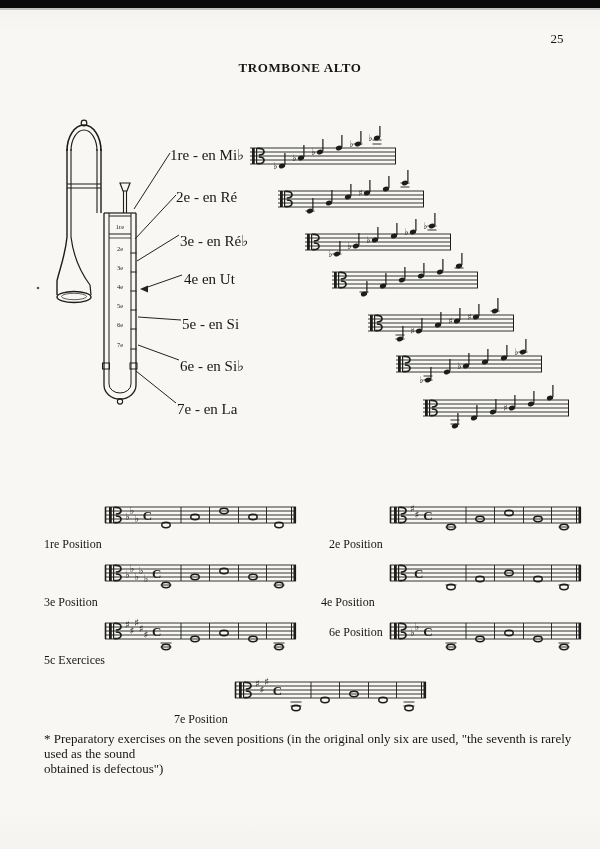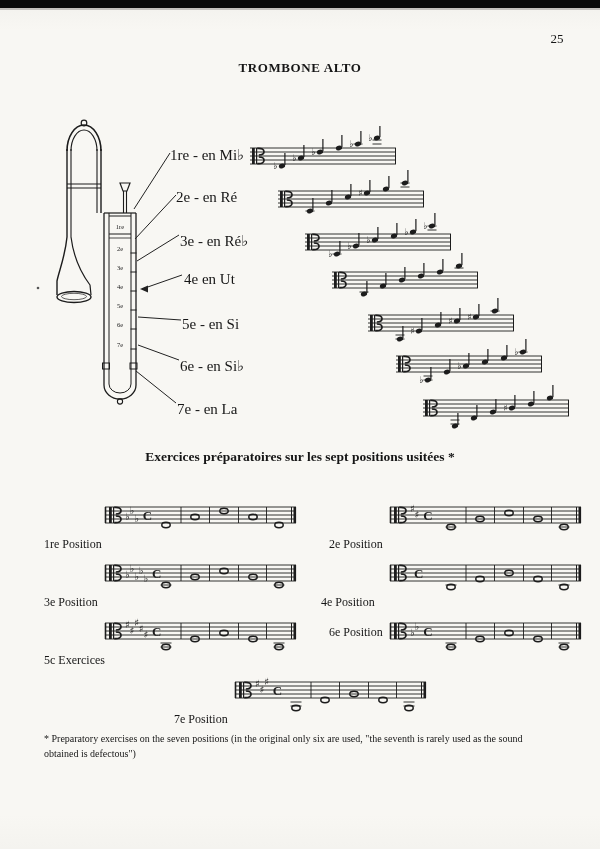--- a/index.html
+++ b/index.html
@@ -10,21 +10,21 @@
   .topbar-fuzz{position:absolute;left:0;top:8px;width:600px;height:2px;background:#9a9893;opacity:.55;}
   .pagenum{position:absolute;left:540px;top:31px;width:34px;text-align:center;font-size:13px;}
   .title{position:absolute;left:0;top:60px;width:600px;text-align:center;font-weight:bold;
          font-size:13px;letter-spacing:.6px;}
   .heading{position:absolute;left:0;top:449px;width:600px;text-align:center;font-weight:bold;font-size:13.5px;}
   .plabel{position:absolute;font-size:15px;white-space:nowrap;}
   .mstaff{position:absolute;width:152px;height:52px;}
   .exlabel{position:absolute;font-size:12px;white-space:nowrap;margin-top:28px;}
   .exstaff{position:absolute;width:195px;height:48px;}
   .tromb{position:absolute;left:30px;top:105px;}
-  .footnote{position:absolute;left:44px;top:731px;width:528px;font-size:10px;line-height:15px;}
+  .footnote{position:absolute;left:44px;top:731px;width:528px;font-size:13px;line-height:15px;}
   svg text{user-select:none;}
 </style>
 </head>
 <body>
 
 <div id="page">
 
   <div class="topbar"></div>
   <div class="topbar-fuzz"></div>
 
@@ -304,21 +304,20 @@
         <line x1="74.9" y1="33" x2="74.9" y2="21" stroke="#1c1c1c" stroke-width="1.2"></line>
         <ellipse cx="91" cy="30" rx="3.2" ry="2.3" fill="#1c1c1c" transform="rotate(-18 91 30)"></ellipse>
         <line x1="93.9" y1="29" x2="93.9" y2="17" stroke="#1c1c1c" stroke-width="1.2"></line>
         <text x="82.2" y="33.2" font-size="9" fill="#1c1c1c" font-family="DejaVu Sans, sans-serif">♯</text>
         <ellipse cx="110" cy="26" rx="3.2" ry="2.3" fill="#1c1c1c" transform="rotate(-18 110 26)"></ellipse>
         <line x1="112.9" y1="25" x2="112.9" y2="13" stroke="#1c1c1c" stroke-width="1.2"></line>
         <ellipse cx="129" cy="20" rx="3.2" ry="2.3" fill="#1c1c1c" transform="rotate(-18 129 20)"></ellipse>
         <line x1="131.9" y1="19" x2="131.9" y2="7" stroke="#1c1c1c" stroke-width="1.2"></line>
       </svg></div>
 
-  <div class="heading">Exercices préparatoires sur les sept positions usitées *</div>
 
   <div class="exlabel" style="left:44px;top:509px">1re Position</div>
   <div class="exstaff" style="left:103px;top:495px"><svg width="195" height="48" viewBox="0 0 195 48">
         <line x1="2" y1="12" x2="193" y2="12" stroke="#1c1c1c" stroke-width="0.9"></line>
         <line x1="2" y1="16" x2="193" y2="16" stroke="#1c1c1c" stroke-width="0.9"></line>
         <line x1="2" y1="20" x2="193" y2="20" stroke="#1c1c1c" stroke-width="0.9"></line>
         <line x1="2" y1="24" x2="193" y2="24" stroke="#1c1c1c" stroke-width="0.9"></line>
         <line x1="2" y1="28" x2="193" y2="28" stroke="#1c1c1c" stroke-width="0.9"></line>
         <line x1="2.5" y1="12" x2="2.5" y2="28" stroke="#1c1c1c" stroke-width="1.6"></line>
         <rect x="6" y="12" width="2.8" height="16" fill="#1c1c1c"></rect>

